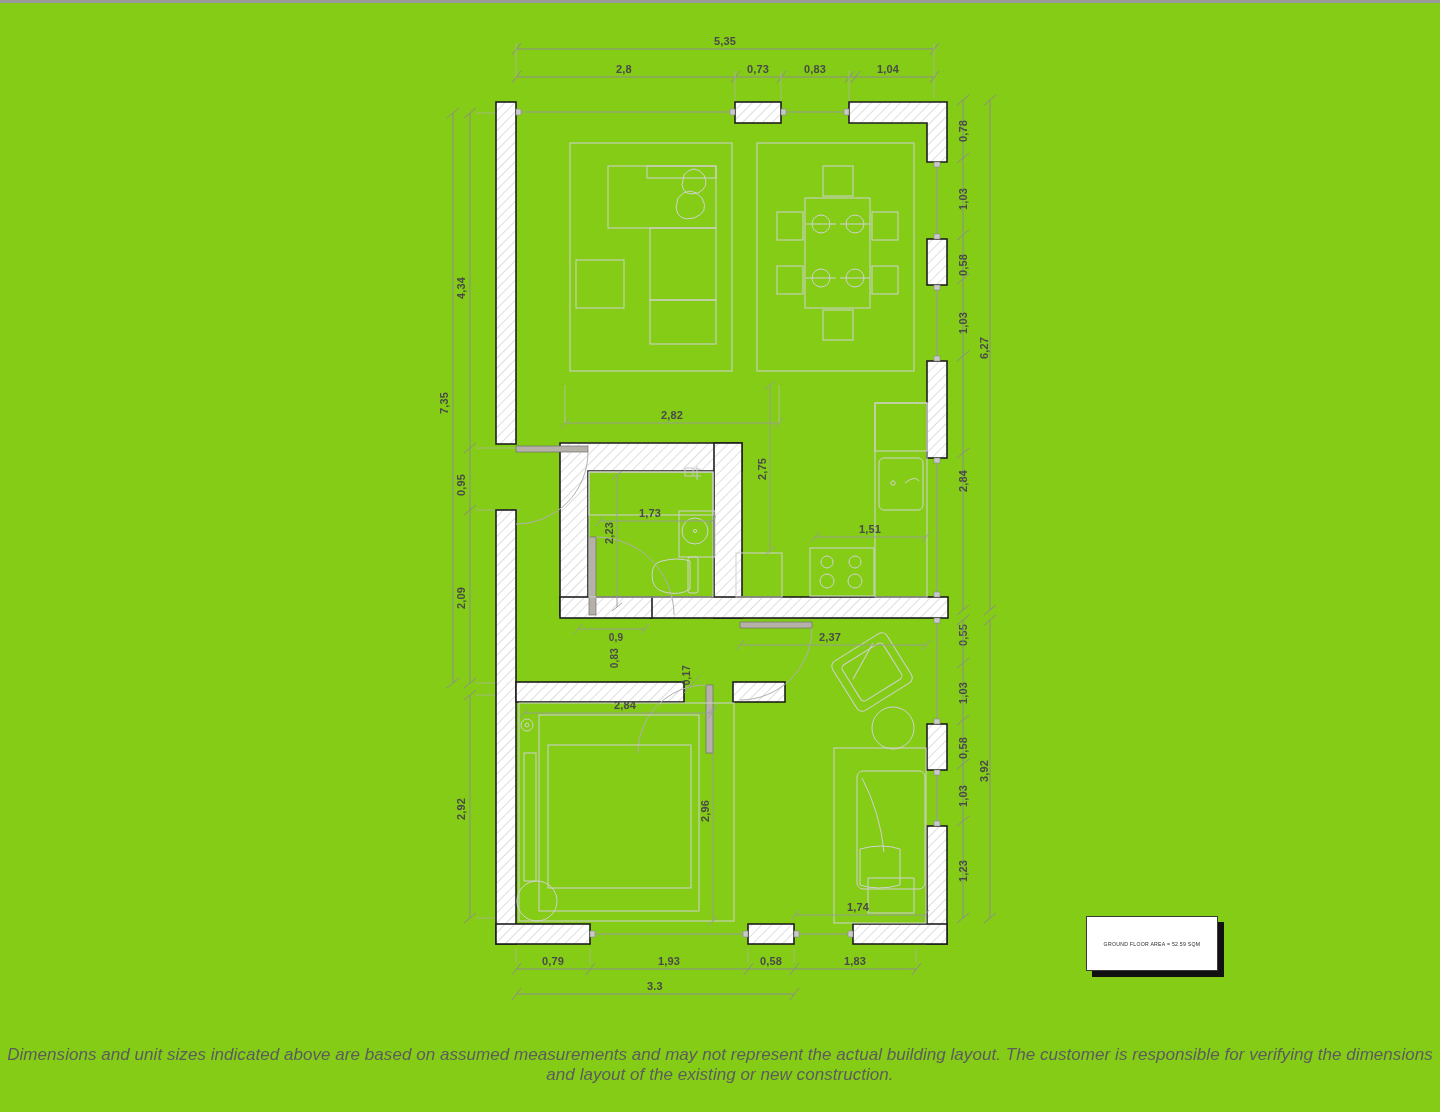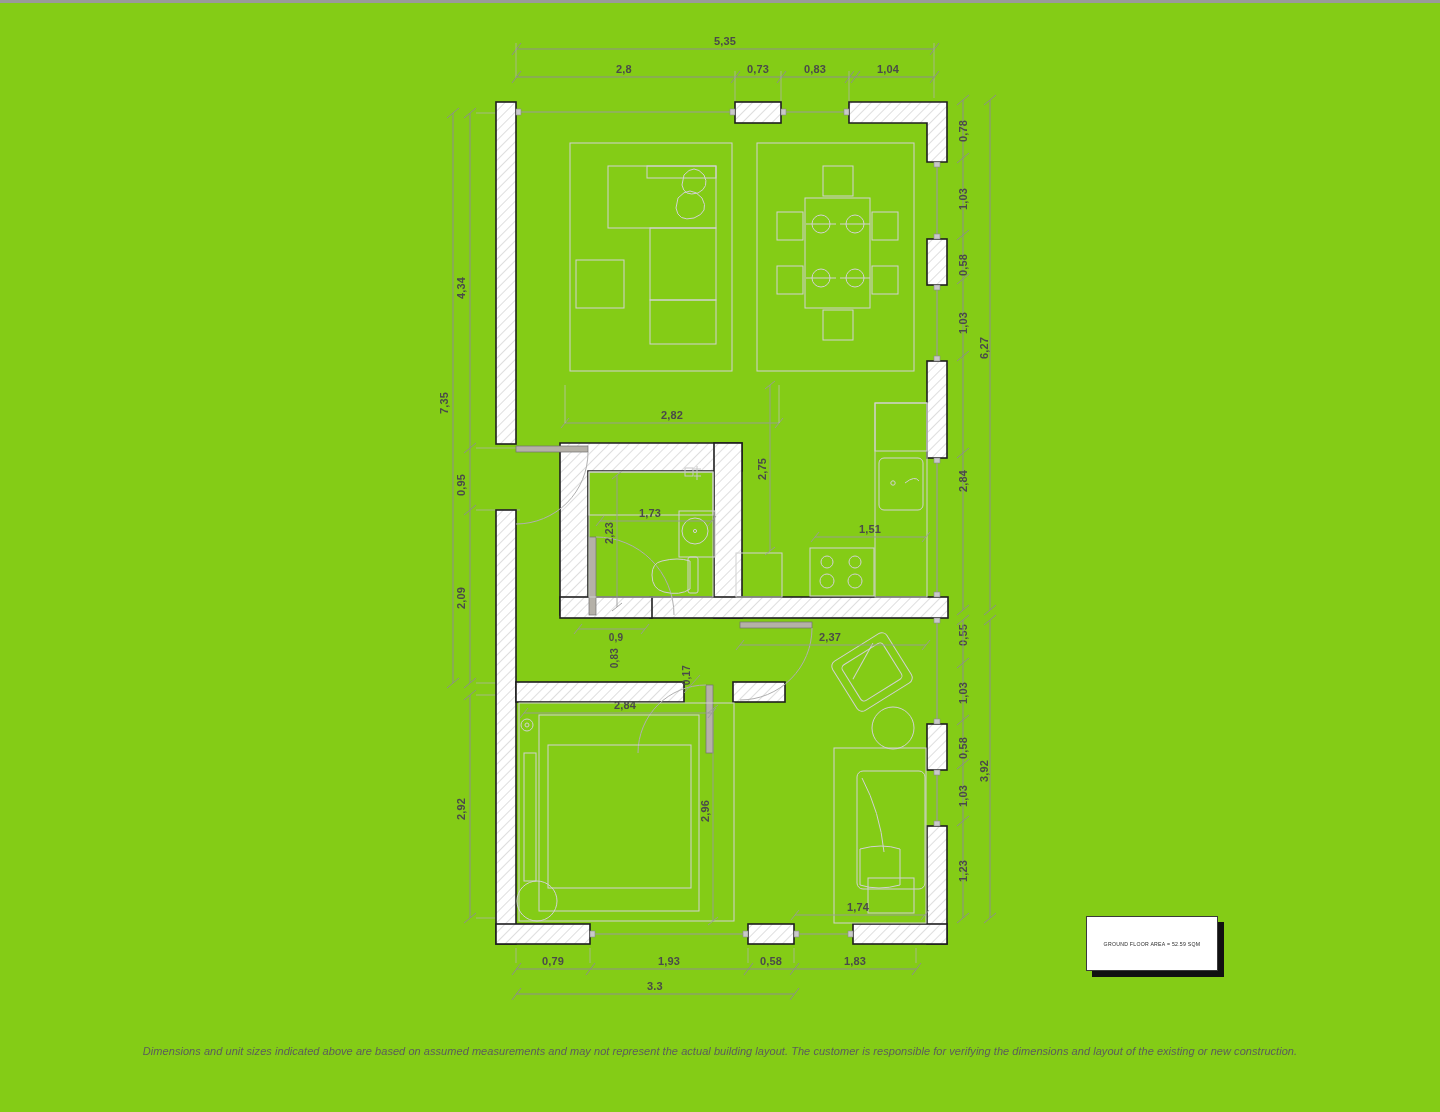--- a/index.html
+++ b/index.html
@@ -27,21 +27,21 @@
     fill:#4a4a4a;
     font-weight:600;
     letter-spacing:.2px;
   }
   .dimtxt.sm{font-size:10px;}
   #disclaimer{
     position:absolute;left:0;top:1042px;width:1440px;
     text-align:center;
     font-family:"Liberation Sans", sans-serif;
     font-style:italic;
-    font-size:11px;
+    font-size:17px;
     color:#5c5c5c;
     letter-spacing:.05px;
   }
   #legendbox{
     position:absolute;left:1086px;top:913px;width:132px;height:55px;
   }
   #legendshadow{
     position:absolute;left:6px;top:6px;width:132px;height:55px;
     background:#111111;
   }

